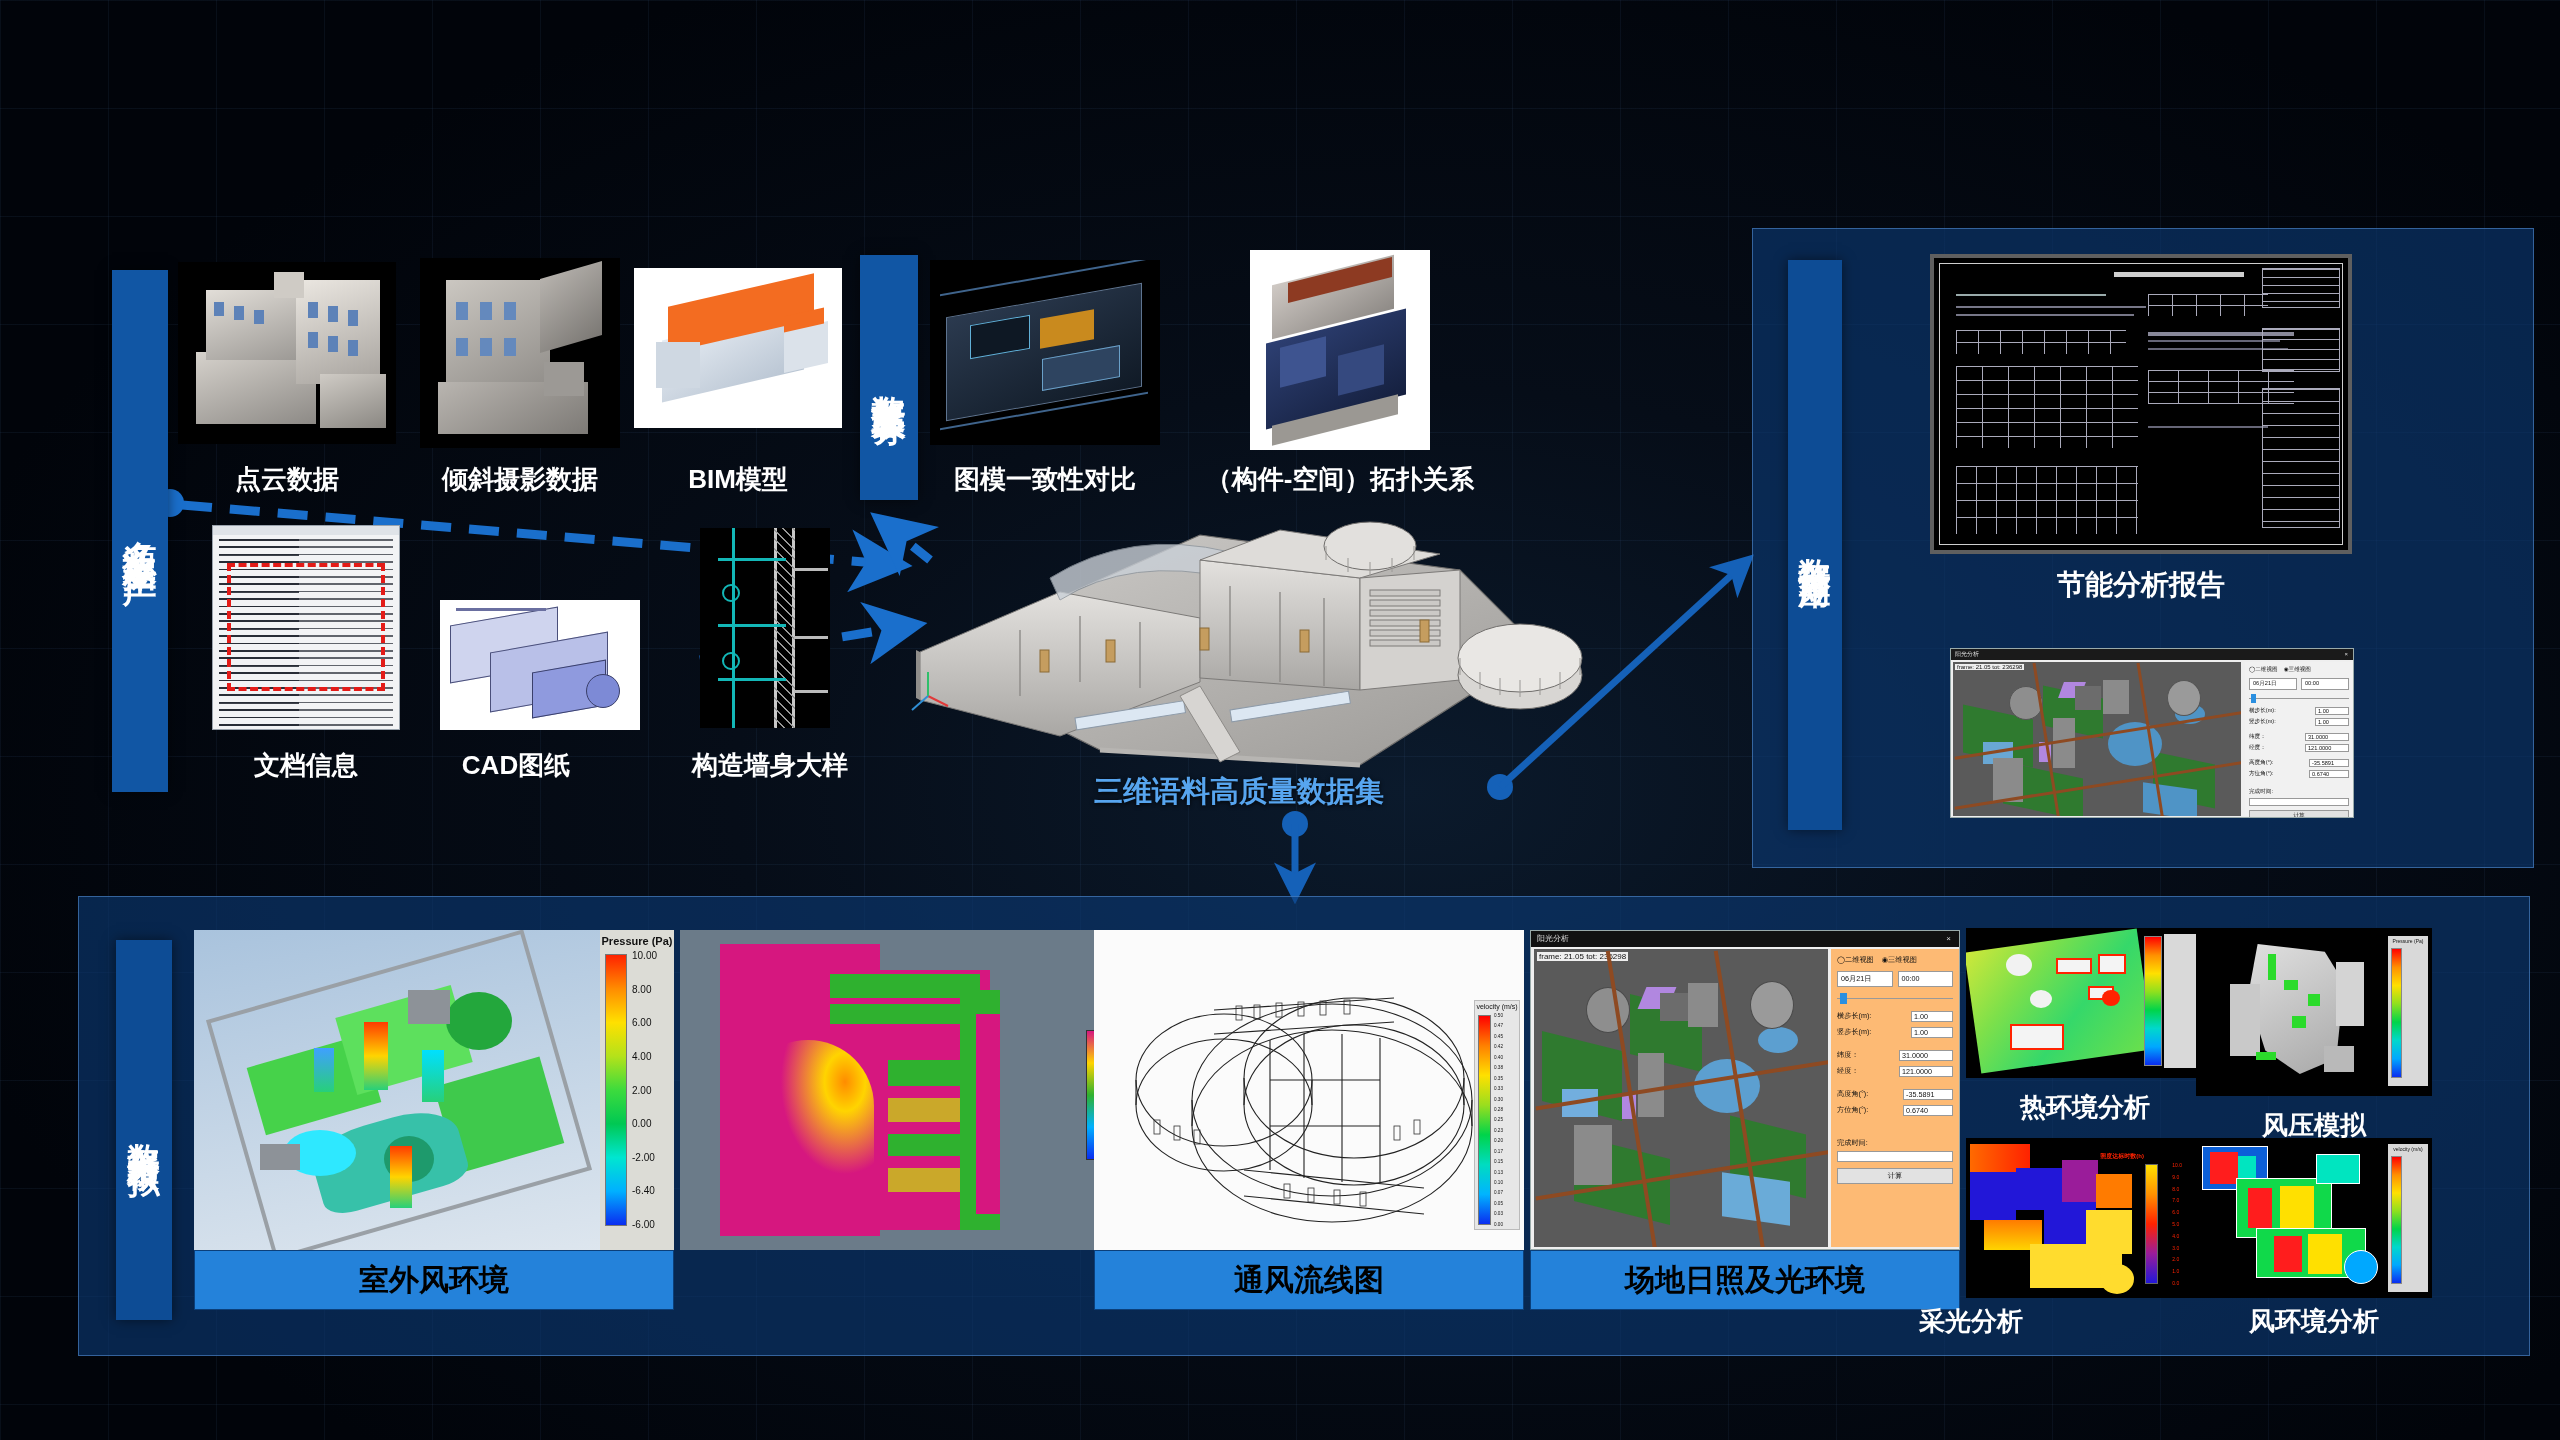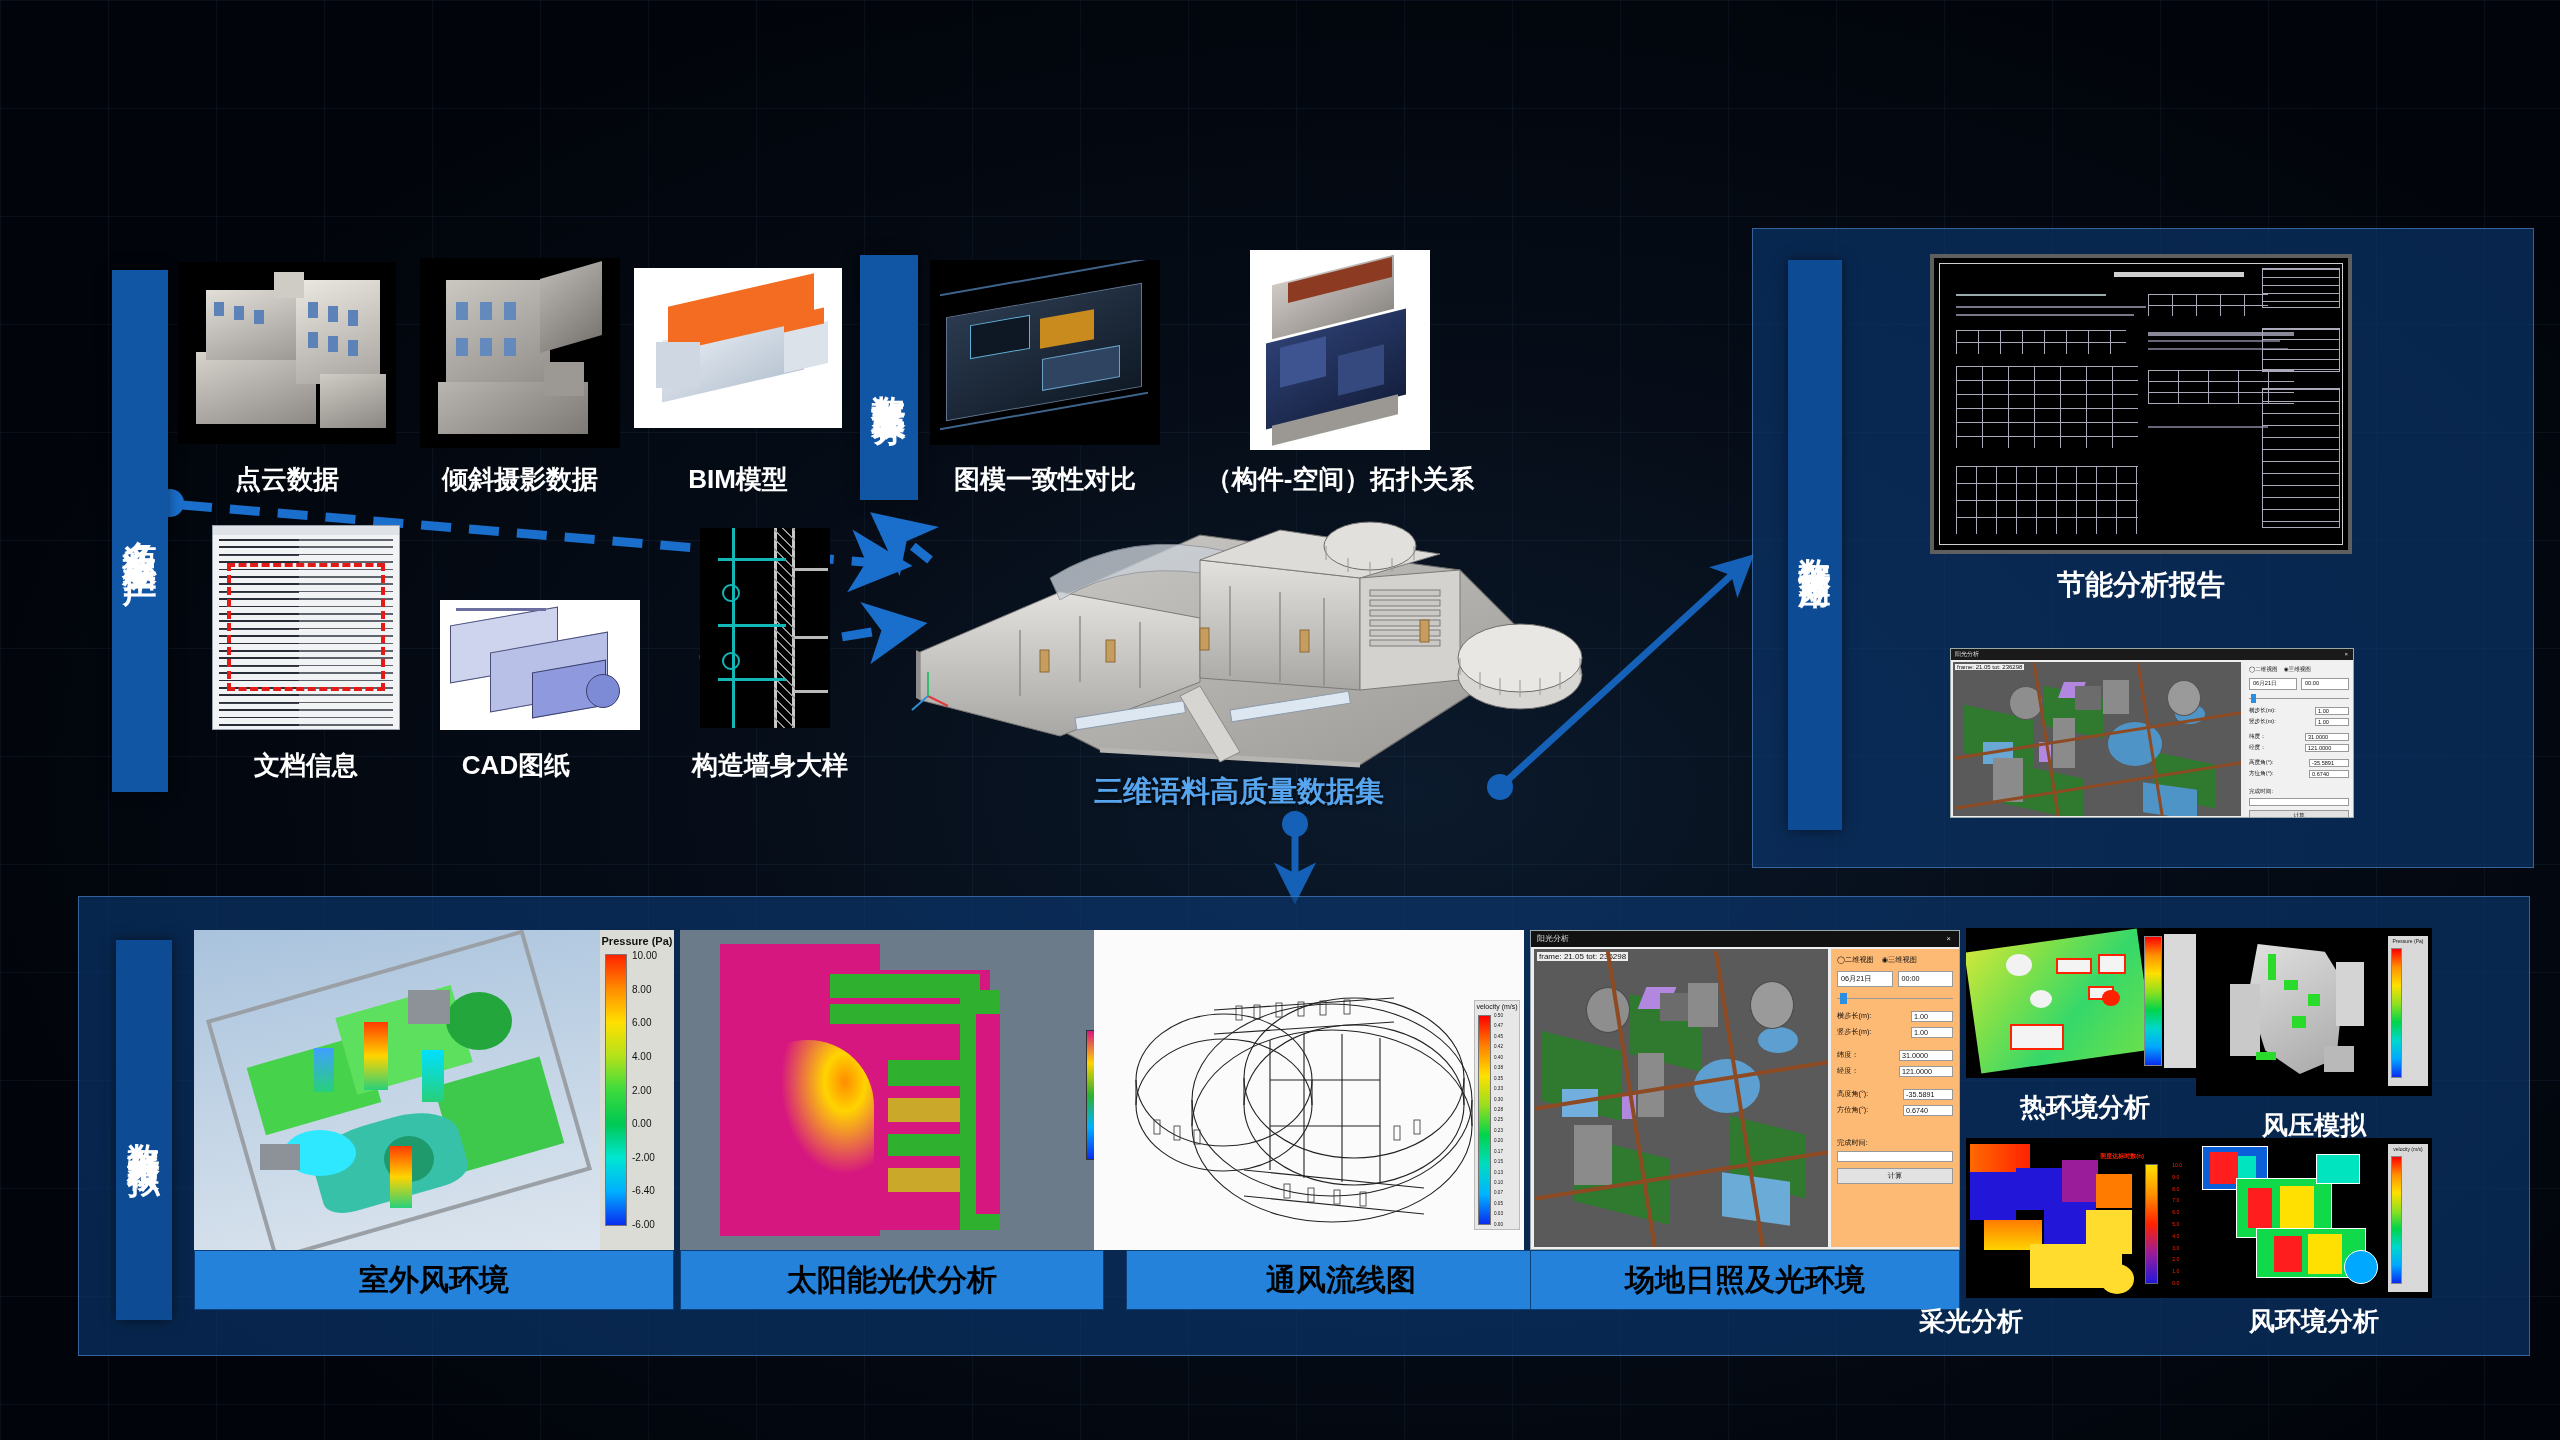--- a/index.html
+++ b/index.html
@@ -474,21 +474,20 @@
     <div class="blk" style="left:208px;top:130px;width:94px;height:26px;background:#2fb12f;"></div>
     <div class="blk" style="left:208px;top:168px;width:94px;height:24px;background:#caa82a;"></div>
     <div class="blk" style="left:208px;top:204px;width:94px;height:22px;background:#2fb12f;"></div>
     <div class="blk" style="left:208px;top:238px;width:94px;height:24px;background:#caa82a;"></div>
     <div class="blk" style="left:280px;top:60px;width:40px;height:240px;background:#2fb12f;"></div>
     <div class="blk" style="left:296px;top:84px;width:24px;height:200px;background:#d6177f;"></div>
 
     <div style="position:absolute;right:6px;top:100px;width:12px;height:130px;
       background:linear-gradient(to bottom,#d6177f,#ffd400,#2fb12f,#00b0ff,#0a2df0);border:1px solid #333;"></div>
   </div>
-  <div class="cap-bar" style="left:680px; top:1250px; width:424px; height:60px; font-size:30px;">太阳能光伏分析</div>
 
   <div class="thumb" style="left:1094px; top:930px; width:430px; height:320px; background:#fbfbfb;">
     <svg width="430" height="320" viewBox="0 0 430 320">
       <g fill="none" stroke="#222" stroke-width="1.1">
         <ellipse cx="130" cy="175" rx="88" ry="66"></ellipse>
         <ellipse cx="130" cy="150" rx="88" ry="66"></ellipse>
         <path d="M42,175 L42,150 M218,175 L218,150"></path>
         <ellipse cx="260" cy="175" rx="110" ry="80"></ellipse>
         <ellipse cx="260" cy="148" rx="110" ry="80"></ellipse>
         <path d="M150,175 L150,148 M370,175 L370,148"></path>
@@ -541,21 +540,21 @@
           <span>0.15</span>
           <span>0.13</span>
           <span>0.10</span>
           <span>0.07</span>
           <span>0.05</span>
           <span>0.03</span>
           <span>0.00</span>
         </div>
     </div>
   </div>
-  <div class="cap-bar" style="left:1094px; top:1250px; width:430px; height:60px; font-size:30px;margin-left:32px;">通风流线图</div>
+  <div class="cap-bar" style="left:1094px; top:1250px; width:430px; height:60px; font-size:30px;">通风流线图</div>
 
   <div class="thumb" style="left:1530px; top:930px; width:430px; height:320px; background:#efefef; border:1px solid #9aa;">
     <div style="position:absolute;left:0;top:0;width:100%;height:16px;background:#111;color:#ddd;font-size:8px;line-height:16px;padding-left:6px;">
       <span>阳光分析</span>
       <span style="position:absolute;right:8px;">×</span>
     </div>
     <div style="position:absolute;left:3px;top:18px;width:294px;height:298px;background:#5a5a5a;overflow:hidden;">
       <div style="position:absolute;left:3px;top:3px;background:#eee;color:#111;font-size:8px;padding:0 2px;">frame: 21.05 tot: 236298</div>
       <div class="blk" style="left:8px;top:92px;width:80px;height:70px;background:#2f7a2f;transform:skewY(14deg);"></div>
       <div class="blk" style="left:96px;top:54px;width:72px;height:60px;background:#2f7a2f;transform:skewY(14deg);"></div>

